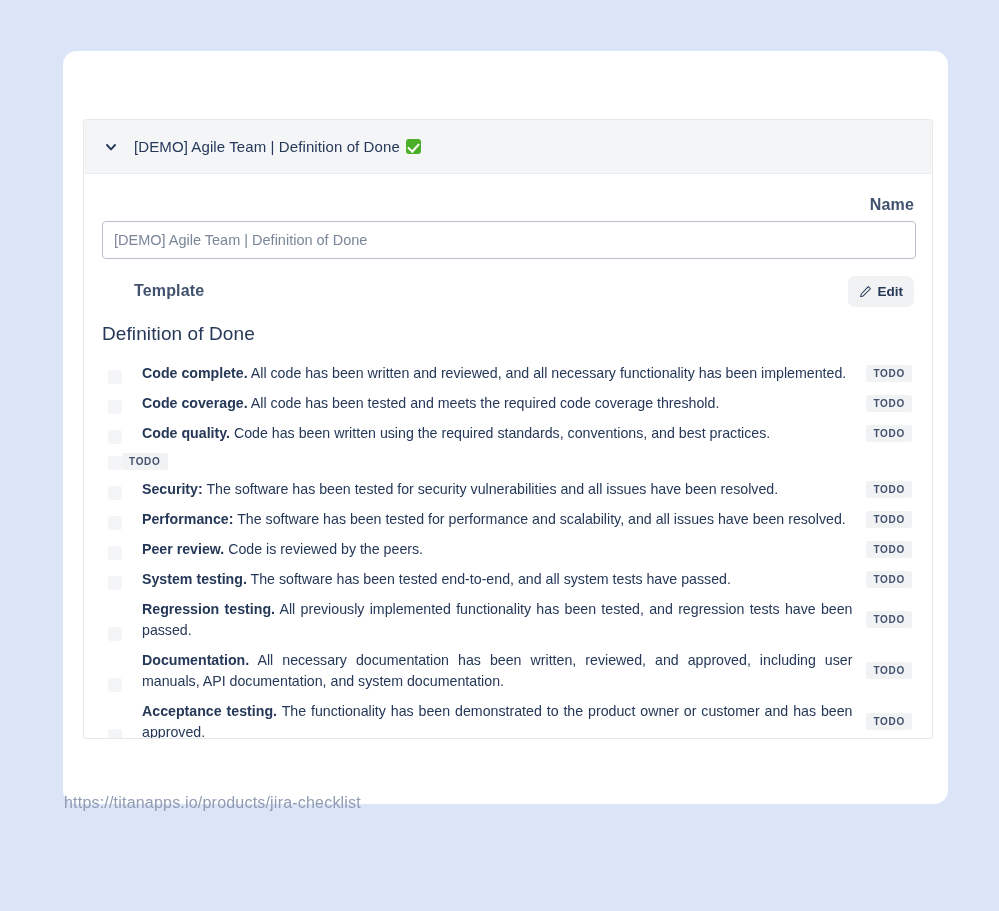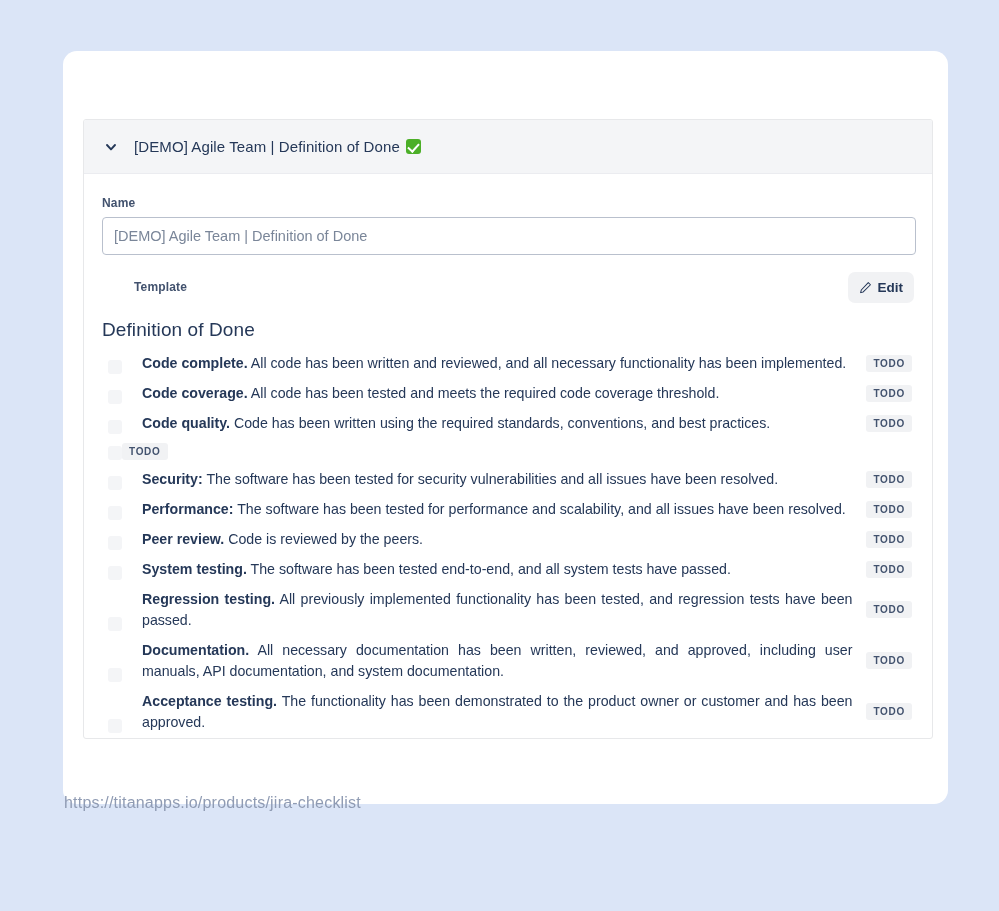--- a/index.html
+++ b/index.html
@@ -69,25 +69,26 @@
     gap: 6px;
     white-space: nowrap;
   }
 
   
   .panel-body {
     padding: 22px 18px 0 18px;
   }
 
   .field-label {
-    font-size: 12px;
+    font-size: 16px;
     font-weight: bold;
     color: #42526e;
     letter-spacing: .15px;
     margin-bottom: 7px;
+    text-align: right;
   }
 
   .name-input {
     width: 814px;
     height: 38px;
     border: 1px solid #b9c0cd;
     border-radius: 4px;
     background: #ffffff;
     font-family: "Liberation Sans", sans-serif;
     font-size: 14.5px;
@@ -119,21 +120,21 @@
     font-family: "Liberation Sans", sans-serif;
     font-size: 13.5px;
     font-weight: bold;
     cursor: pointer;
   }
   .edit-button svg { display: block; }
 
   
   .checklist-title {
     margin-top: 16px;
-    margin-bottom: 7px;
+    margin-bottom: 13px;
     font-size: 19px;
     color: #253858;
     font-weight: normal;
     letter-spacing: .1px;
   }
 
   .checklist { list-style: none; }
 
   .check-row {
     display: flex;

